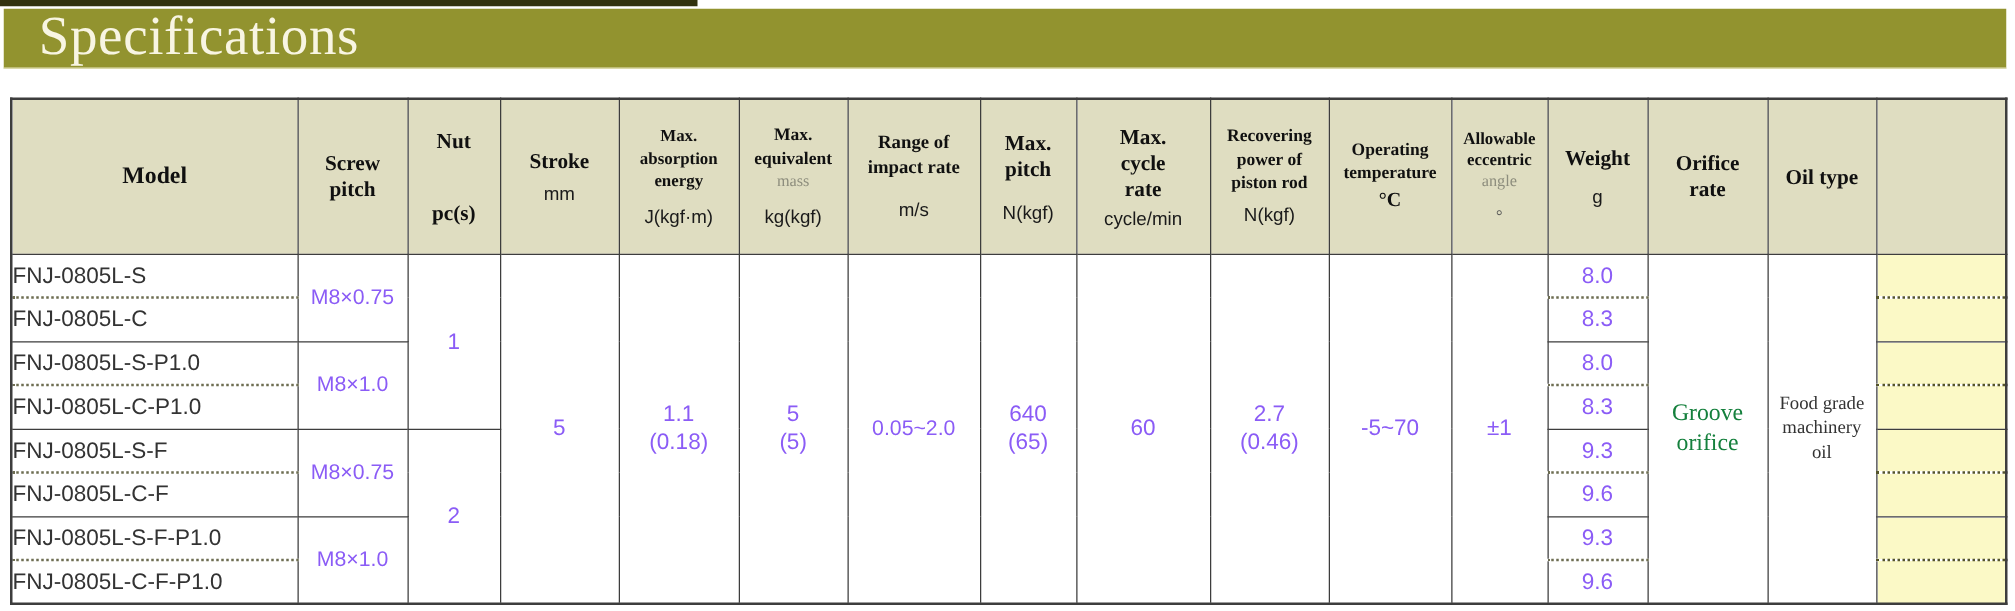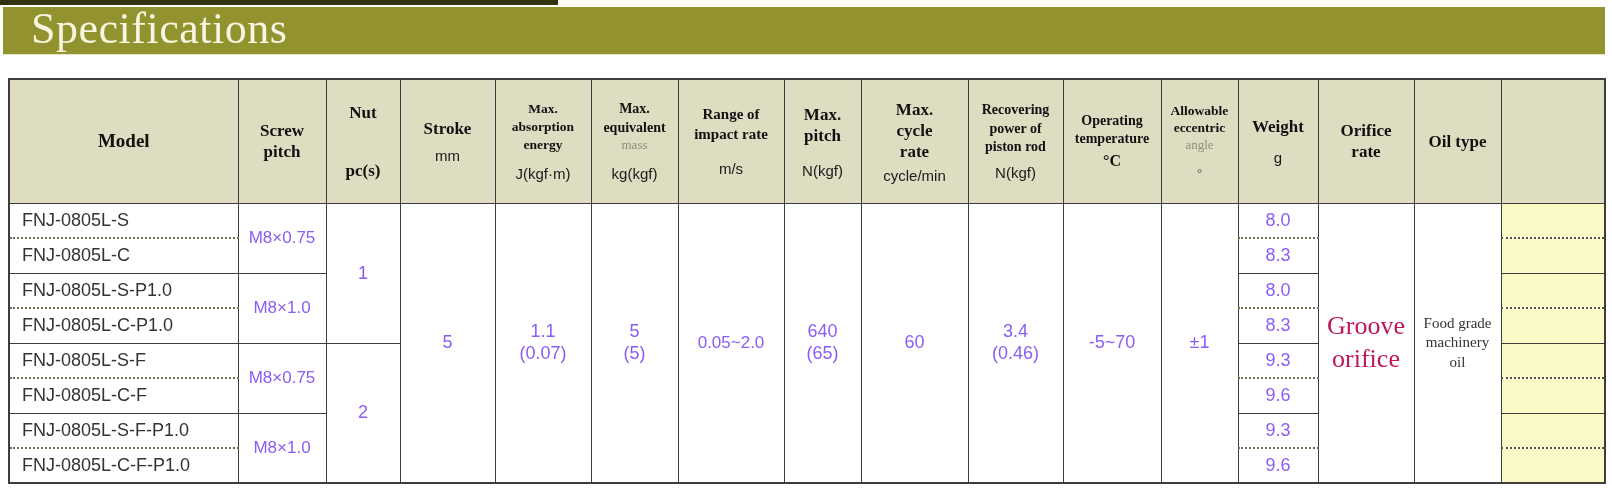--- a/index.html
+++ b/index.html
@@ -30,25 +30,25 @@
   .fs13 { font-size: 13.5px; line-height: 1.3; }
   .h-sub { font-size: 13px; color: #8d8d7d; font-weight: normal; line-height: 1.25; }
   .h-unit { font-family: "Liberation Sans", sans-serif; font-weight: normal; font-size: 15px; color: #1a1a1a; }
   .gap4 { margin-top: 4px; } .gap8 { margin-top: 8px; } .gap12 { margin-top: 12px; }
   .gap16 { margin-top: 16px; } .gap26 { margin-top: 37px; }
   .h-unit-bold { font-family: "Liberation Serif", serif; font-weight: bold; font-size: 16px; }
   .h-deg { font-size: 13px; color: #555; font-weight: normal; }
 
   td { text-align: center; vertical-align: middle; height: 35px; background: #fff;
        font-size: 18px; color: #8b5cf6; }
-  td.model { text-align: left; padding-left: 12px; font-size: 18px; color: #333; }
+  td.model { text-align: left; font-size: 18px; color: #333; }
   td.pitch { font-size: 17px; margin-top: 29px; }
   td.note { background: #fbf9c6; }
   td.two-line { line-height: 1.2; }
-  td.serif-big { font-family: "Liberation Serif", serif; font-size: 26px; line-height: 1.25; color: #be185d; }
+  td.serif-big { font-family: "Liberation Serif", serif; font-size: 19px; line-height: 1.25; color: #15803d; }
   td.serif-sm  { font-family: "Liberation Serif", serif; font-size: 15px; line-height: 1.3; color: #333; }
   .dotted { border-bottom: 2px dotted #6e6e52 !important; }
   td.note.dotted { border-bottom: 2px dotted #55552a !important; }
 </style>
 </head>
 <body>
 
 <div class="page">
 
   <div class="top-strip"></div>
@@ -183,34 +183,34 @@
       <th></th>
     </tr>
 
     <tr>
       <td class="model dotted">FNJ-0805L-S</td>
       <td class="pitch" rowspan="2">M8×0.75</td>
       <td rowspan="4">1</td>
       <td rowspan="8">5</td>
       <td rowspan="8" class="two-line">
         <div>1.1</div>
-        <div>(0.07)</div>
+        <div>(0.18)</div>
       </td>
       <td rowspan="8" class="two-line">
         <div>5</div>
         <div>(5)</div>
       </td>
       <td rowspan="8" style="font-size:17px">0.05~2.0</td>
       <td rowspan="8" class="two-line">
         <div>640</div>
         <div>(65)</div>
       </td>
       <td rowspan="8">60</td>
       <td rowspan="8" class="two-line">
-        <div>3.4</div>
+        <div>2.7</div>
         <div>(0.46)</div>
       </td>
       <td rowspan="8">-5~70</td>
       <td rowspan="8">±1</td>
       <td class="dotted">8.0</td>
       <td rowspan="8" class="serif-big">
         <div>Groove</div>
         <div>orifice</div>
       </td>
       <td rowspan="8" class="serif-sm">

